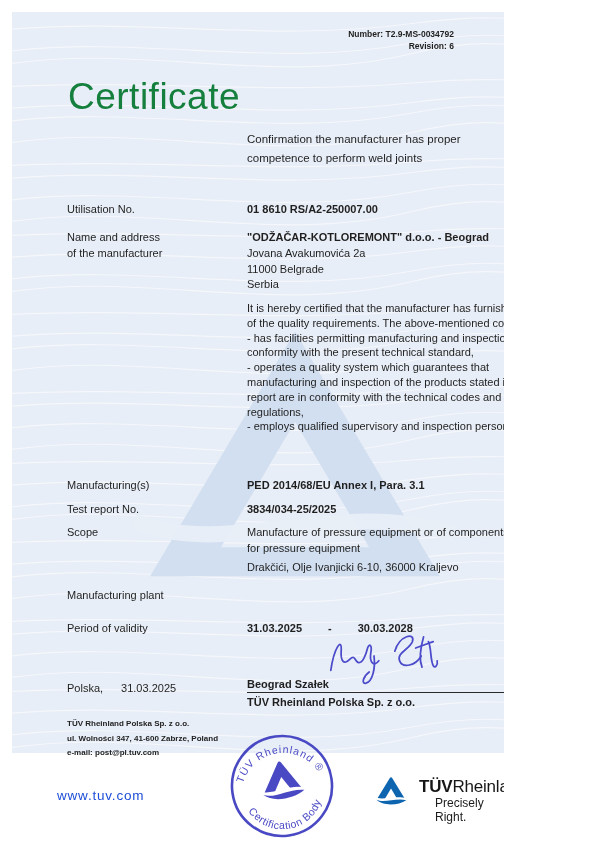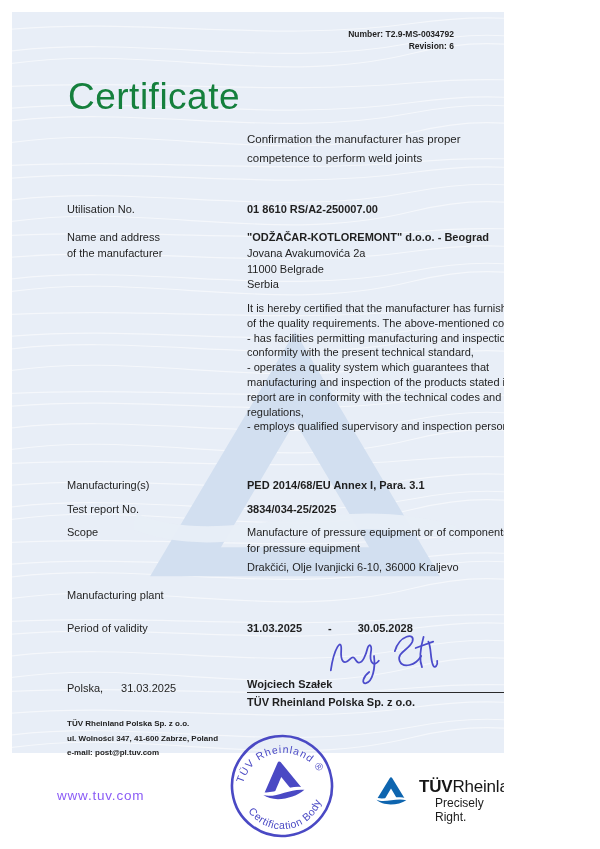--- a/index.html
+++ b/index.html
@@ -22,21 +22,21 @@
   .lbl { left:67px; font-size:11px; line-height:15.5px; }
   .val { left:247px; width:310px; font-size:11px; line-height:15.8px; }
   .body-text { left:247px; top:301px; width:308px; font-size:11px; line-height:14.8px; }
   .validity-row { display:flex; gap:26px; }
   .place-date { left:67px; top:682px; display:flex; gap:18px; font-size:11px; }
   .sig-name { left:247px; top:678px; font-size:11px; font-weight:700; }
   .sig-line { left:247px; top:692px; width:293px; border-top:1.3px solid #2a2a2a; }
   .sig-company { left:247px; top:696px; font-size:11px; font-weight:700; }
   .sig-svg { left:322px; top:624px; width:120px; height:64px; color:var(--c-signature_ink,#3f3fc8); }
   .addr { left:67px; top:717px; font-size:8px; font-weight:700; line-height:14.5px; color:#222; }
-  .website { left:57px; top:788px; font-size:13.5px; letter-spacing:.8px; color:#8b5cf6; }
+  .website { left:57px; top:788px; font-size:13.5px; letter-spacing:.8px; color:#1d4ed8; }
   .stamp-box { left:229px; top:733px; width:106px; height:106px; color:var(--c-stamp_ink,#4a49c4); z-index:4; }
   .logo-box { left:374px; top:776px; width:34px; height:32px; color:var(--c-logo_blue,#0e65af); }
   .logo-text { left:419px; top:777px; font-size:17px; color:#161616; letter-spacing:-0.2px; }
   .logo-text .reg { font-size:8px; vertical-align:8px; }
   .tagline { left:435px; top:796px; font-size:12px; color:#1c1c1c; }
   .side-note { left:418px; top:552px; width:300px; text-align:center; transform:rotate(-90deg);
     font-size:6.8px; color:var(--c-muted,#8f8f8f); letter-spacing:.2px; z-index:3; }
   text { font-family:"Liberation Sans", sans-serif; }
 </style>
 </head>
@@ -137,40 +137,40 @@
   <div class="abs val pre" style="top:525px;">Manufacture of pressure equipment or of components
 for pressure equipment</div>
 
   <div class="abs lbl" style="top:560px;margin-top:28px;">Manufacturing plant</div>
   <div class="abs val" style="top:560px;">Drakčići, Olje Ivanjicki 6-10, 36000 Kraljevo</div>
 
   <div class="abs lbl" style="top:621px;">Period of validity</div>
   <div class="abs val validity-row" style="top:621px;">
     <span class="b">31.03.2025</span>
     <span class="b">-</span>
-    <span class="b">30.05.2028</span>
+    <span class="b">30.03.2028</span>
   </div>
 
   <div class="abs place-date">
     <span>Polska,</span>
     <span>31.03.2025</span>
   </div>
 
   <svg class="abs sig-svg" viewBox="0 0 140 80">
     <g fill="none" stroke="currentColor" stroke-width="2.2" stroke-linecap="round" opacity="0.92">
       <path d="M6 58 C 10 30, 20 16, 19 33 C 18 46, 22 52, 30 44 C 36 38, 36 46, 40 48 C 46 50, 50 38, 52 30 C 54 24, 58 26, 56 36 C 54 48, 60 54, 66 46"></path>
       <path d="M60 40 C 62 56, 58 72, 50 74 C 44 75, 46 66, 54 60"></path>
       <path d="M86 34 C 92 14, 112 10, 108 22 C 104 32, 88 36, 92 46 C 96 56, 112 52, 119 40"></path>
       <path d="M122 16 C 118 30, 116 44, 120 54"></path>
       <path d="M112 30 L 134 22"></path>
       <path d="M128 22 C 132 30, 130 44, 134 52 C 136 56, 140 52, 139 46"></path>
     </g>
   </svg>
 
-  <div class="abs sig-name">Wojciech Szałek</div>
+  <div class="abs sig-name">Beograd Szałek</div>
   <div class="abs sig-line"></div>
   <div class="abs sig-company">TÜV Rheinland Polska Sp. z o.o.</div>
 
   <div class="abs addr">
     <div>TÜV Rheinland Polska Sp. z o.o.</div>
     <div>ul. Wolności 347, 41-600 Zabrze, Poland</div>
     <div>e-mail: post@pl.tuv.com</div>
   </div>
 
   <div class="abs website">www.tuv.com</div>

